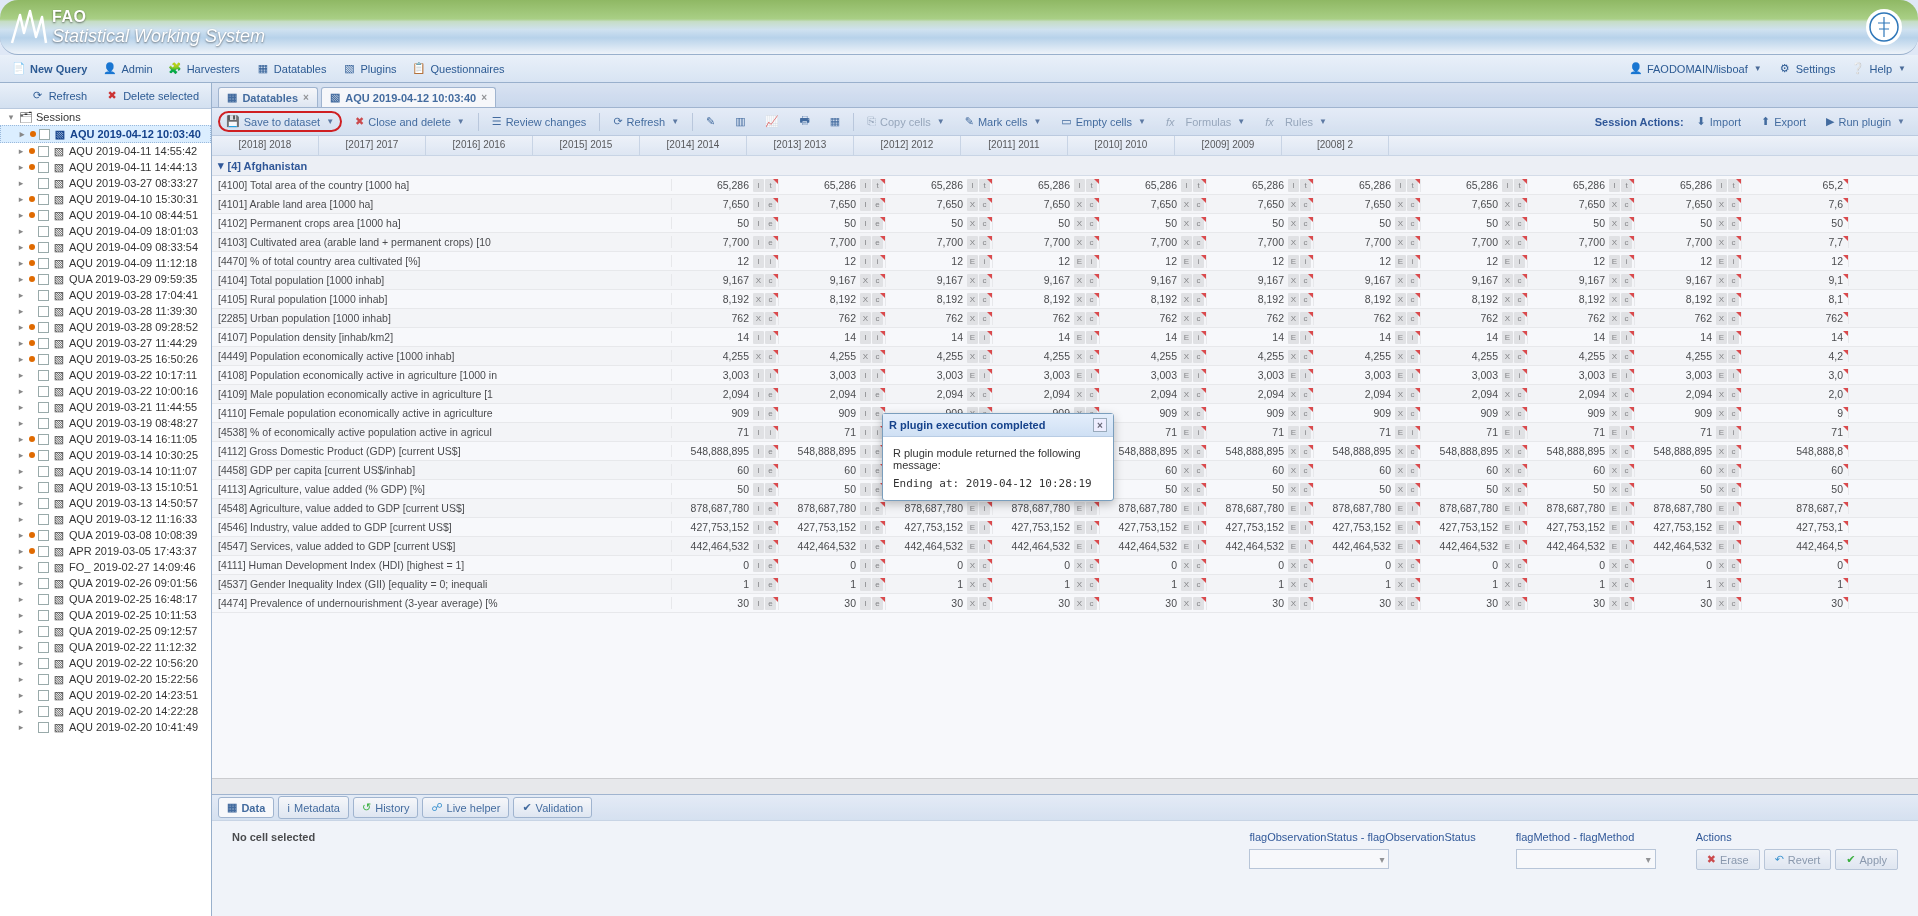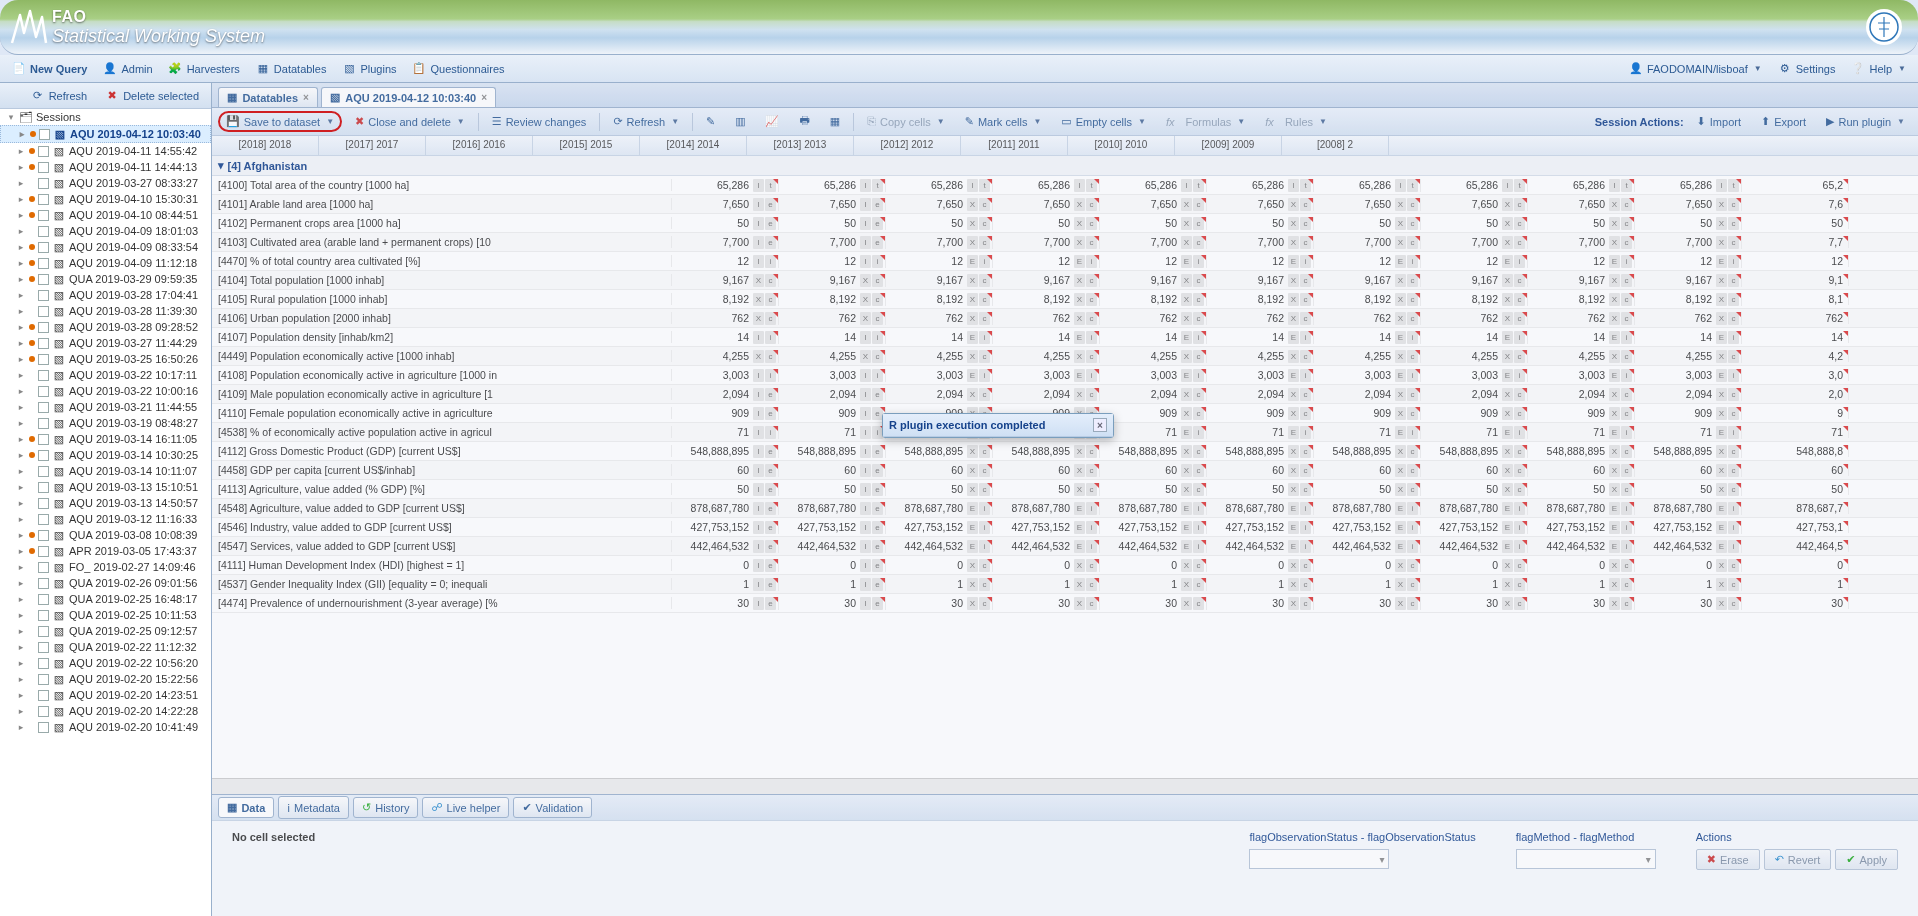--- a/index.html
+++ b/index.html
@@ -946,21 +946,21 @@
           <div class="cell">
             <span class="val">8,192</span>
             <span class="tag">X</span>
             <span class="tag">c</span>
           </div>
           <div class="cell">
             <span class="val">8,1</span>
           </div>
         </div>
         <div class="drow">
-          <div class="rlabel">[4106] Urban population [2000 inhab]</div>
+          <div class="rlabel">[2285] Urban population [1000 inhab]</div>
           <div class="cell">
             <span class="val">762</span>
             <span class="tag">X</span>
             <span class="tag">c</span>
           </div>
           <div class="cell">
             <span class="val">762</span>
             <span class="tag">X</span>
             <span class="tag">c</span>
           </div>
@@ -1911,16 +1911,20 @@
         </div>
       </div>
     </div>
 
     <div class="modal-mask"></div>
     <div class="modal">
       <div class="modal-hd">
         <span>R plugin execution completed</span>
         <span class="mx">×</span>
       </div>
+      <div class="modal-bd">
+        <div>R plugin module returned the following message:</div>
+        <div class="mono">Ending at: 2019-04-12 10:28:19</div>
+      </div>
     </div>
 
   </div>
 </div>
 
 </body></html>

